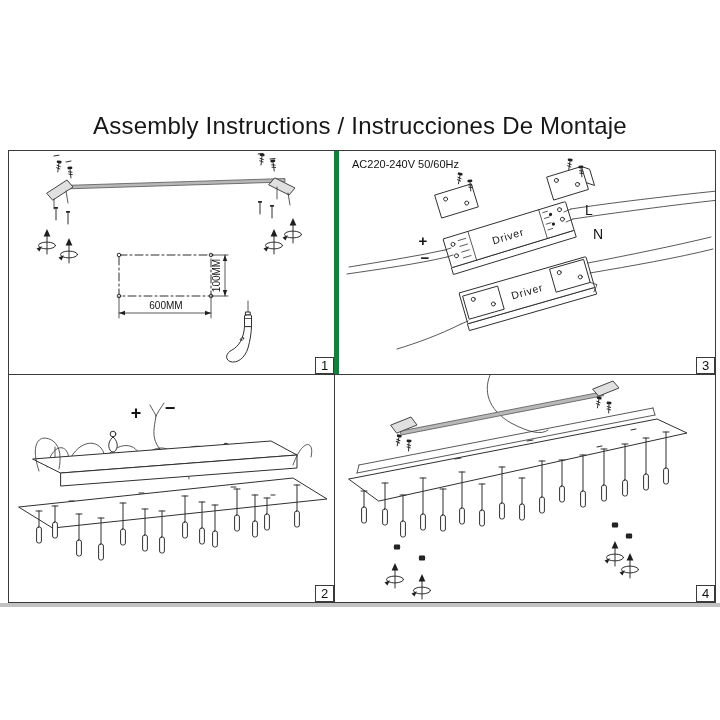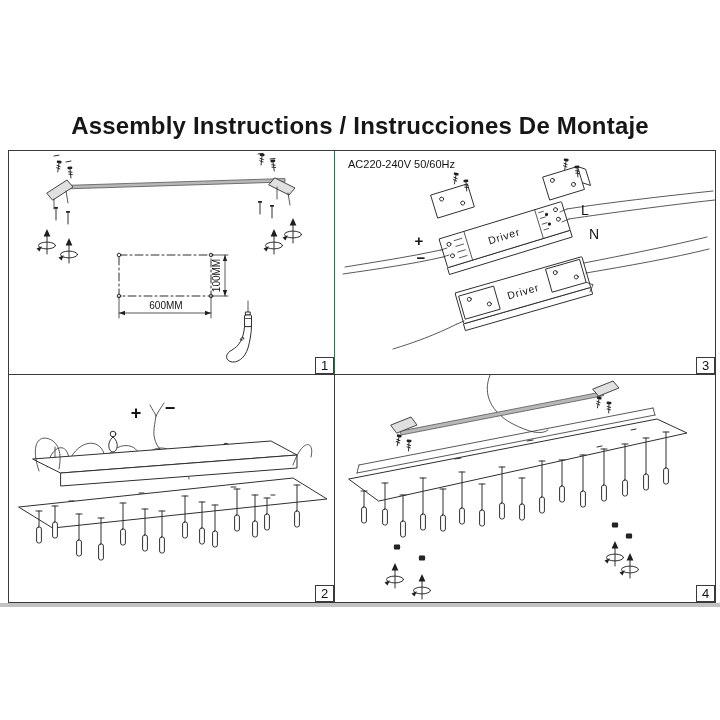--- a/index.html
+++ b/index.html
@@ -1,24 +1,24 @@
 <!DOCTYPE html>
 <html><head>
 <meta charset="utf-8">
 <style>
   html,body{margin:0;padding:0;background:#fff;}
   #sheet{position:relative;width:720px;height:720px;background:#ffffff;overflow:hidden;
          font-family:"Liberation Sans",sans-serif;color:#1a1a1a;}
   #title{position:absolute;top:112px;left:0;width:720px;text-align:center;
-         font-size:24px;font-weight:700;letter-spacing:0.2px;color:#161616;}
+         font-size:24px;font-weight:400;letter-spacing:0.2px;color:#161616;}
   #grid{position:absolute;left:8px;top:150px;width:708px;height:453px;
         border:1px solid #3a3a3a;box-sizing:border-box;}
   .panel{position:absolute;box-sizing:border-box;overflow:hidden;background:#fff;}
   #p1{left:0;top:0;width:325px;height:223px;}
-  #p3{left:325px;top:0;width:381px;height:223px;border-left:1px solid #15803d;}
+  #p3{left:325px;top:0;width:381px;height:223px;border-left:5px solid #15803d;}
   #p2{left:0;top:223px;width:325px;height:228px;border-top:1px solid #3a3a3a;}
   #p4{left:325px;top:223px;width:381px;height:228px;border-left:1px solid #3a3a3a;border-top:1px solid #3a3a3a;}
   .panel svg{position:absolute;left:0;top:0;}
   .pnum{position:absolute;right:0;bottom:0;width:17px;height:15px;border:1px solid #3a3a3a;
         background:#fff;font-size:13px;line-height:15px;text-align:center;color:#111;}
   #shadow-bar{position:absolute;left:0;top:603px;width:720px;height:4px;background:#c2c2c2;}
   
   svg *{vector-effect:non-scaling-stroke;}
   svg path,svg line,svg polyline,svg rect,svg polygon,svg circle,svg ellipse{
       stroke:#2f2f2f;fill:none;stroke-width:1;stroke-linecap:round;stroke-linejoin:round;}

